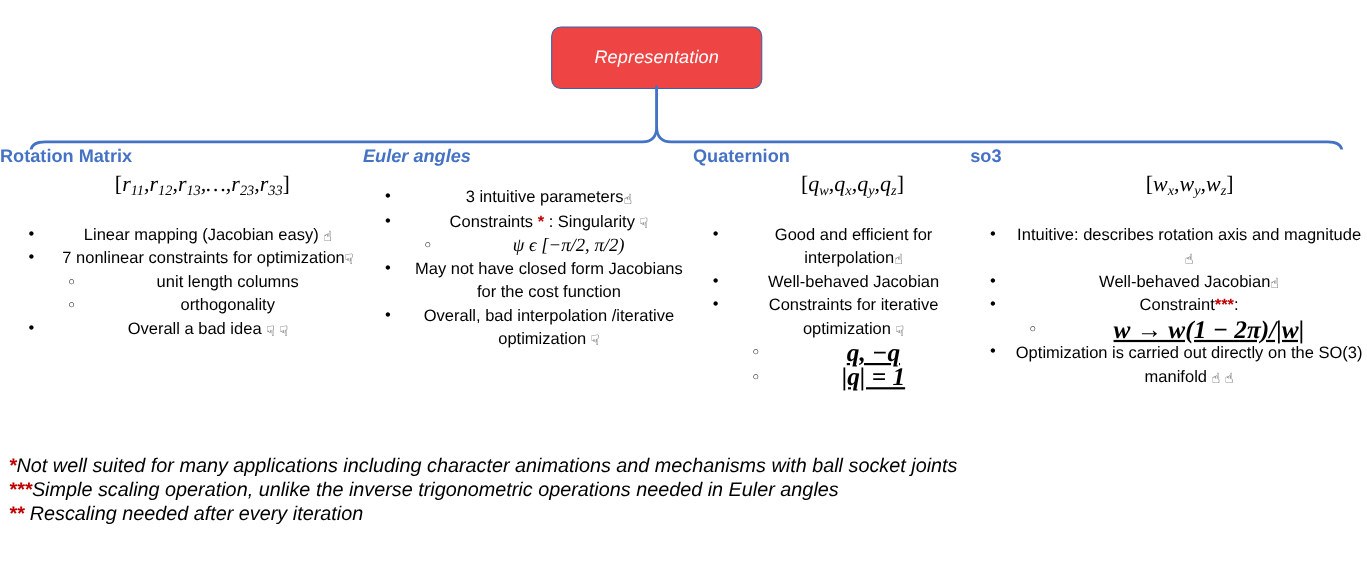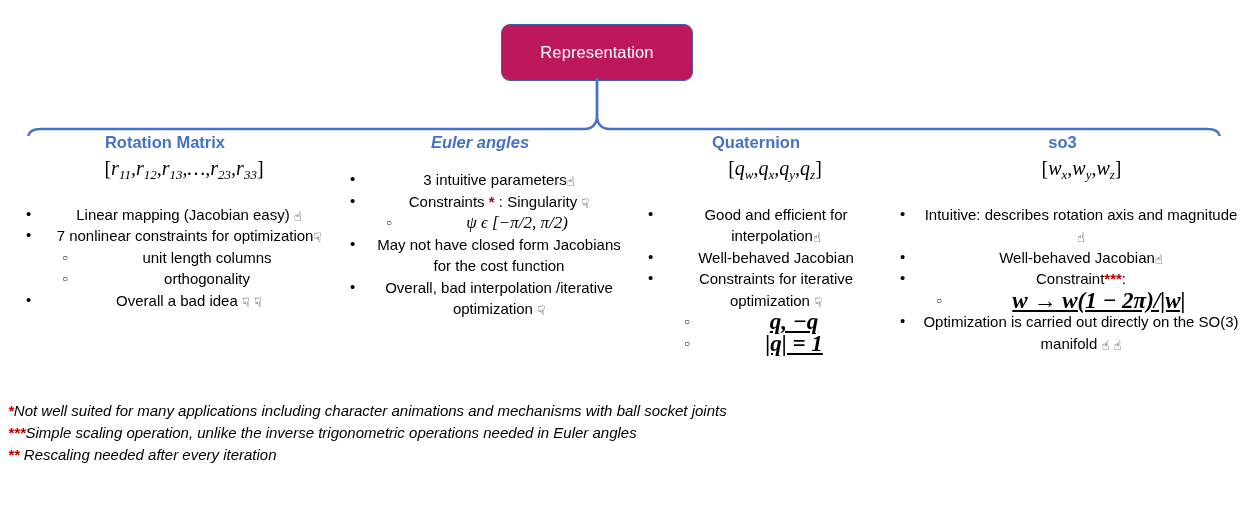--- a/index.html
+++ b/index.html
@@ -14,26 +14,27 @@
     position: relative;
   }
 
   
   #root-node {
     position: absolute;
     left: 501px;
     top: 24px;
     width: 192px;
     height: 57px;
-    background: #be185d;
+    background: #ef4444;
     border: 1px solid #3a63ad;
     border-radius: 9px;
     display: flex;
     align-items: center;
     justify-content: center;
+    font-style: italic;
   }
   #root-node .label {
     color: #ffffff;
     font-size: 16.5px;
     letter-spacing: .1px;
     white-space: nowrap;
   }
 
   
   #brace-svg {
@@ -52,21 +53,21 @@
     width: 1243px;
     display: flex;
   }
   .column { position: relative; }
   .col-1 { width: 330px; }
   .col-2 { width: 300px; }
   .col-3 { width: 252px; }
   .col-4 { width: 361px; }
 
   .col-title {
-    text-align: center;
+    text-align: left;
     color: #4472C4;
     font-weight: bold;
     font-size: 16.5px;
     line-height: 21px;
     white-space: nowrap;
   }
   .col-title.italic { font-style: italic; }
 
   .col-formula {
     text-align: center;
@@ -154,24 +155,24 @@
     line-height: 0;
     color: #222;
     display: inline-block;
     transform: translateY(1px);
   }
 
   
   #footnotes {
     position: absolute;
     left: 8px;
-    top: 400px;
+    top: 412px;
     width: 1000px;
     font-style: italic;
-    font-size: 15px;
+    font-size: 18px;
     line-height: 22px;
   }
   #footnotes .fn { white-space: nowrap; }
   #footnotes .mark { color: #C00000; font-weight: bold; font-style: italic; }
 </style>
 </head>
 <body>
 
 <div id="root-node">
   <span class="label">Representation</span>

